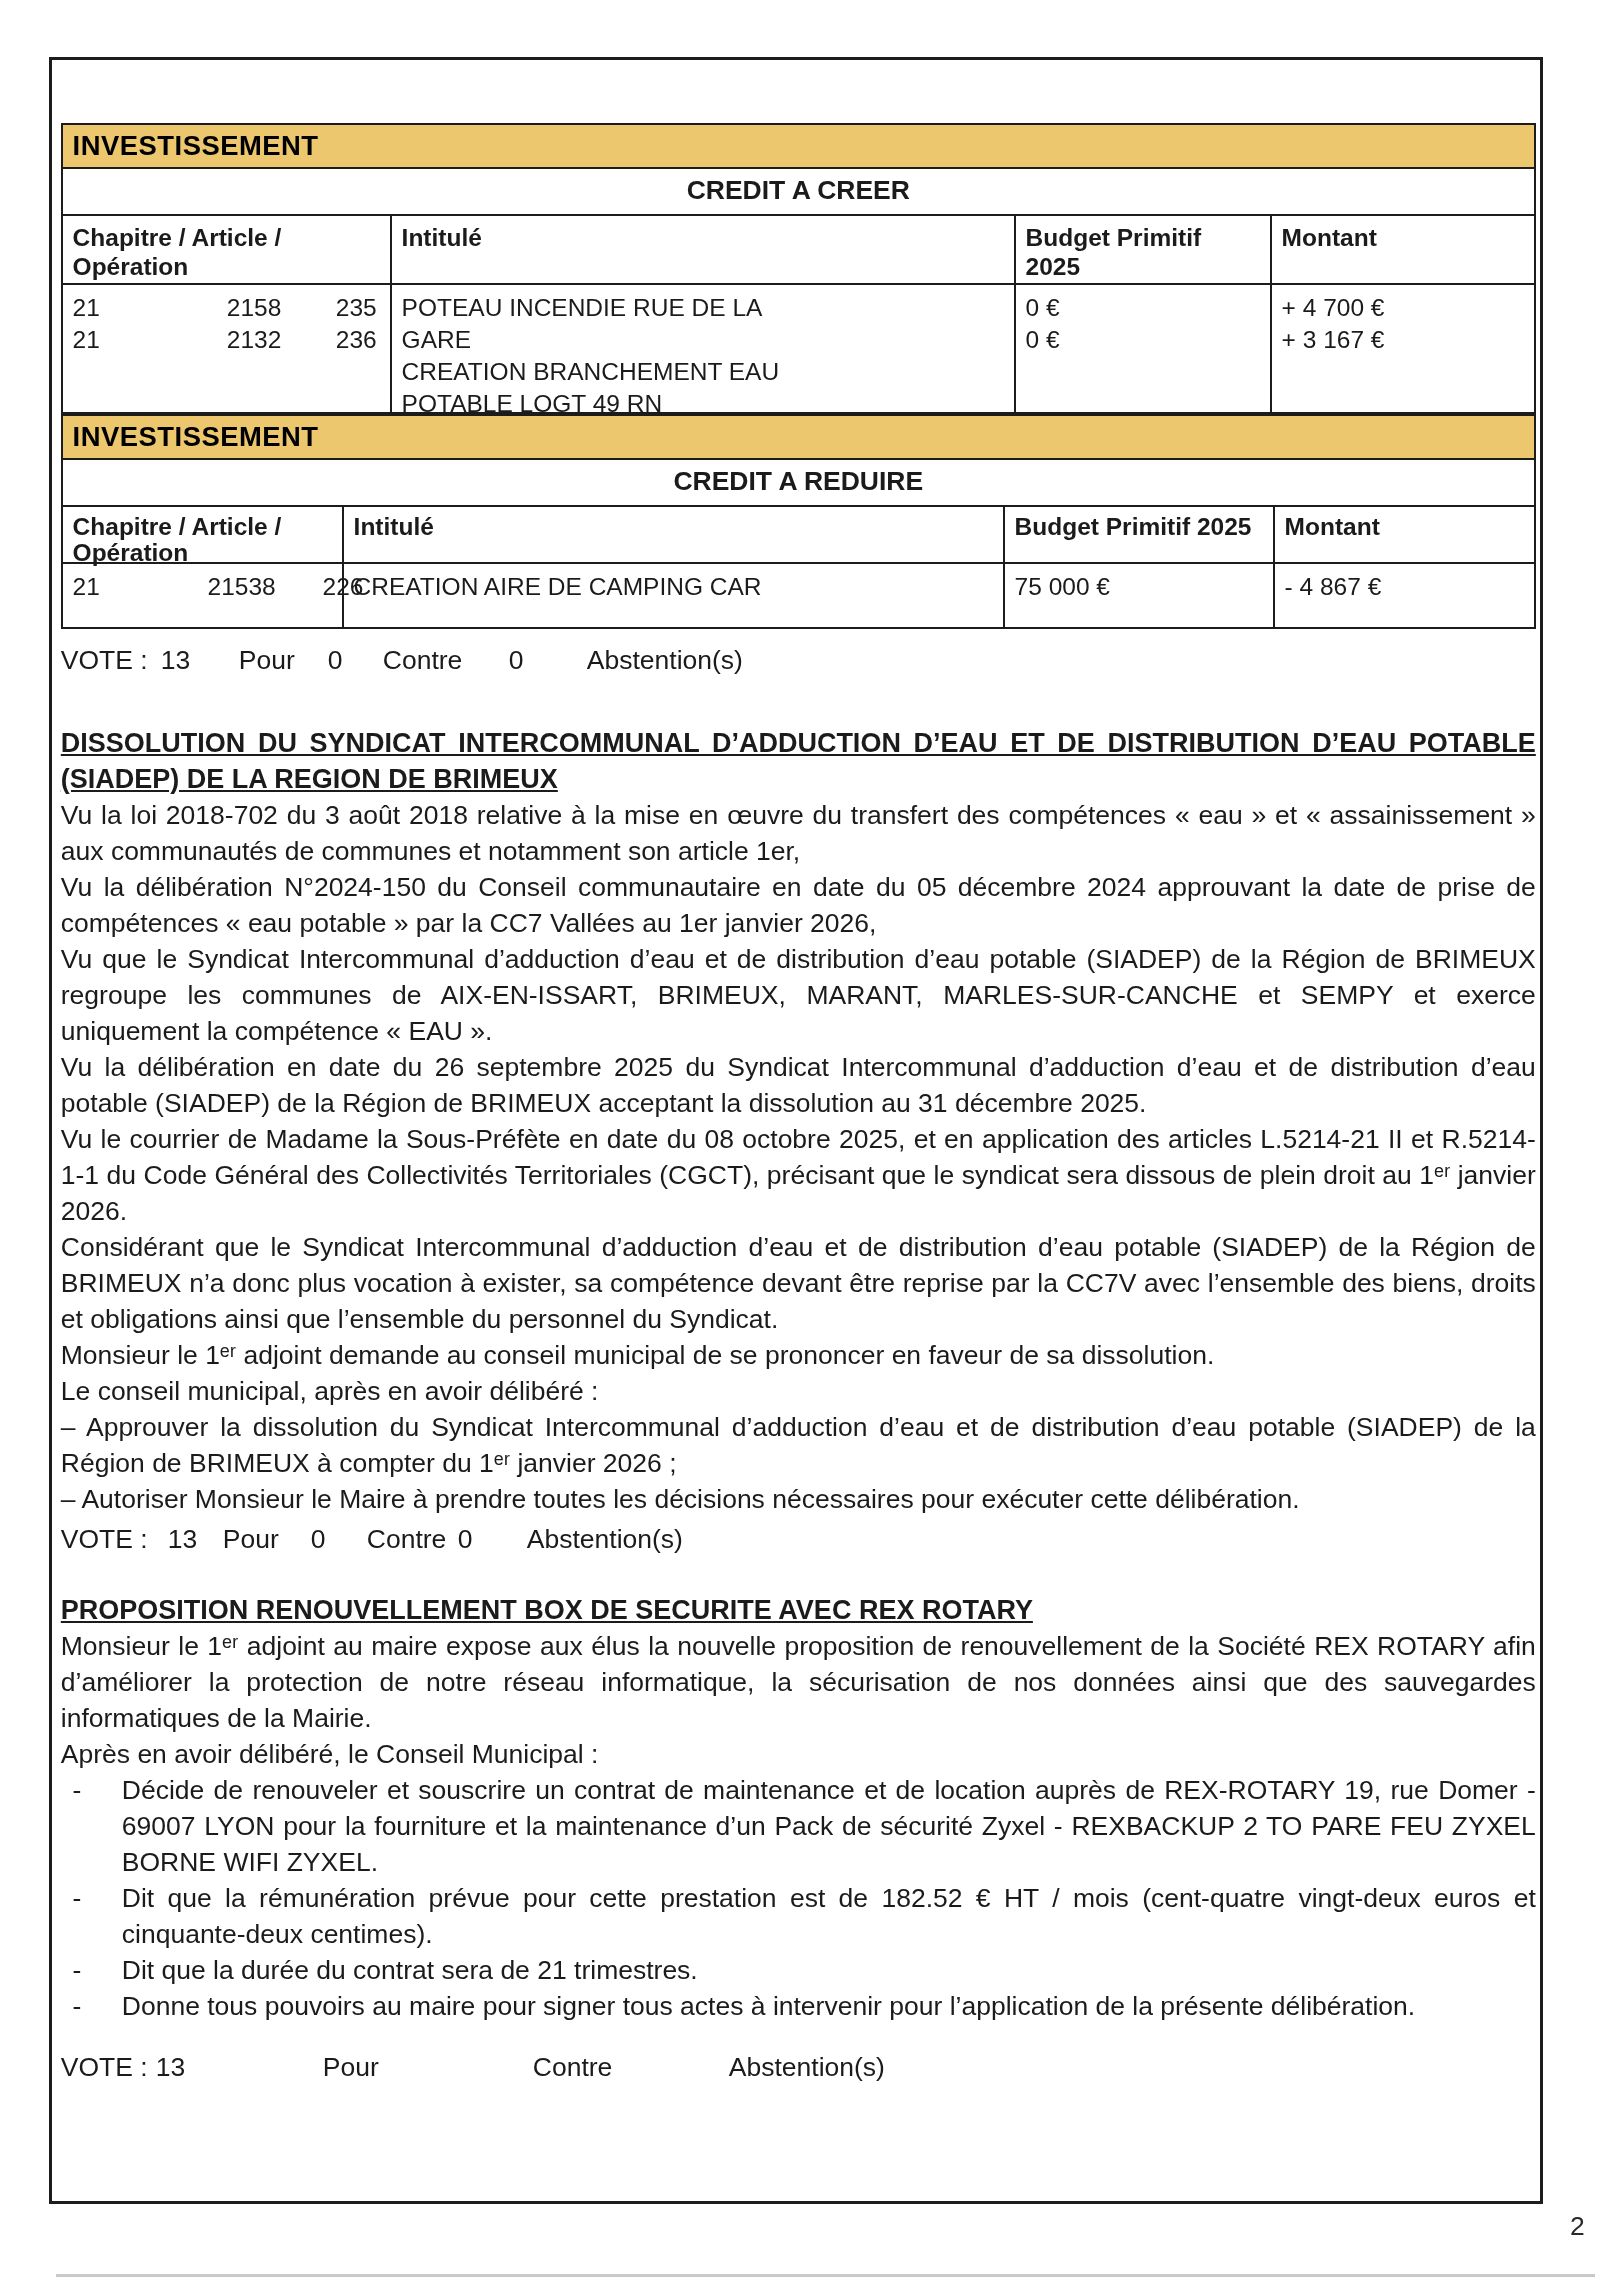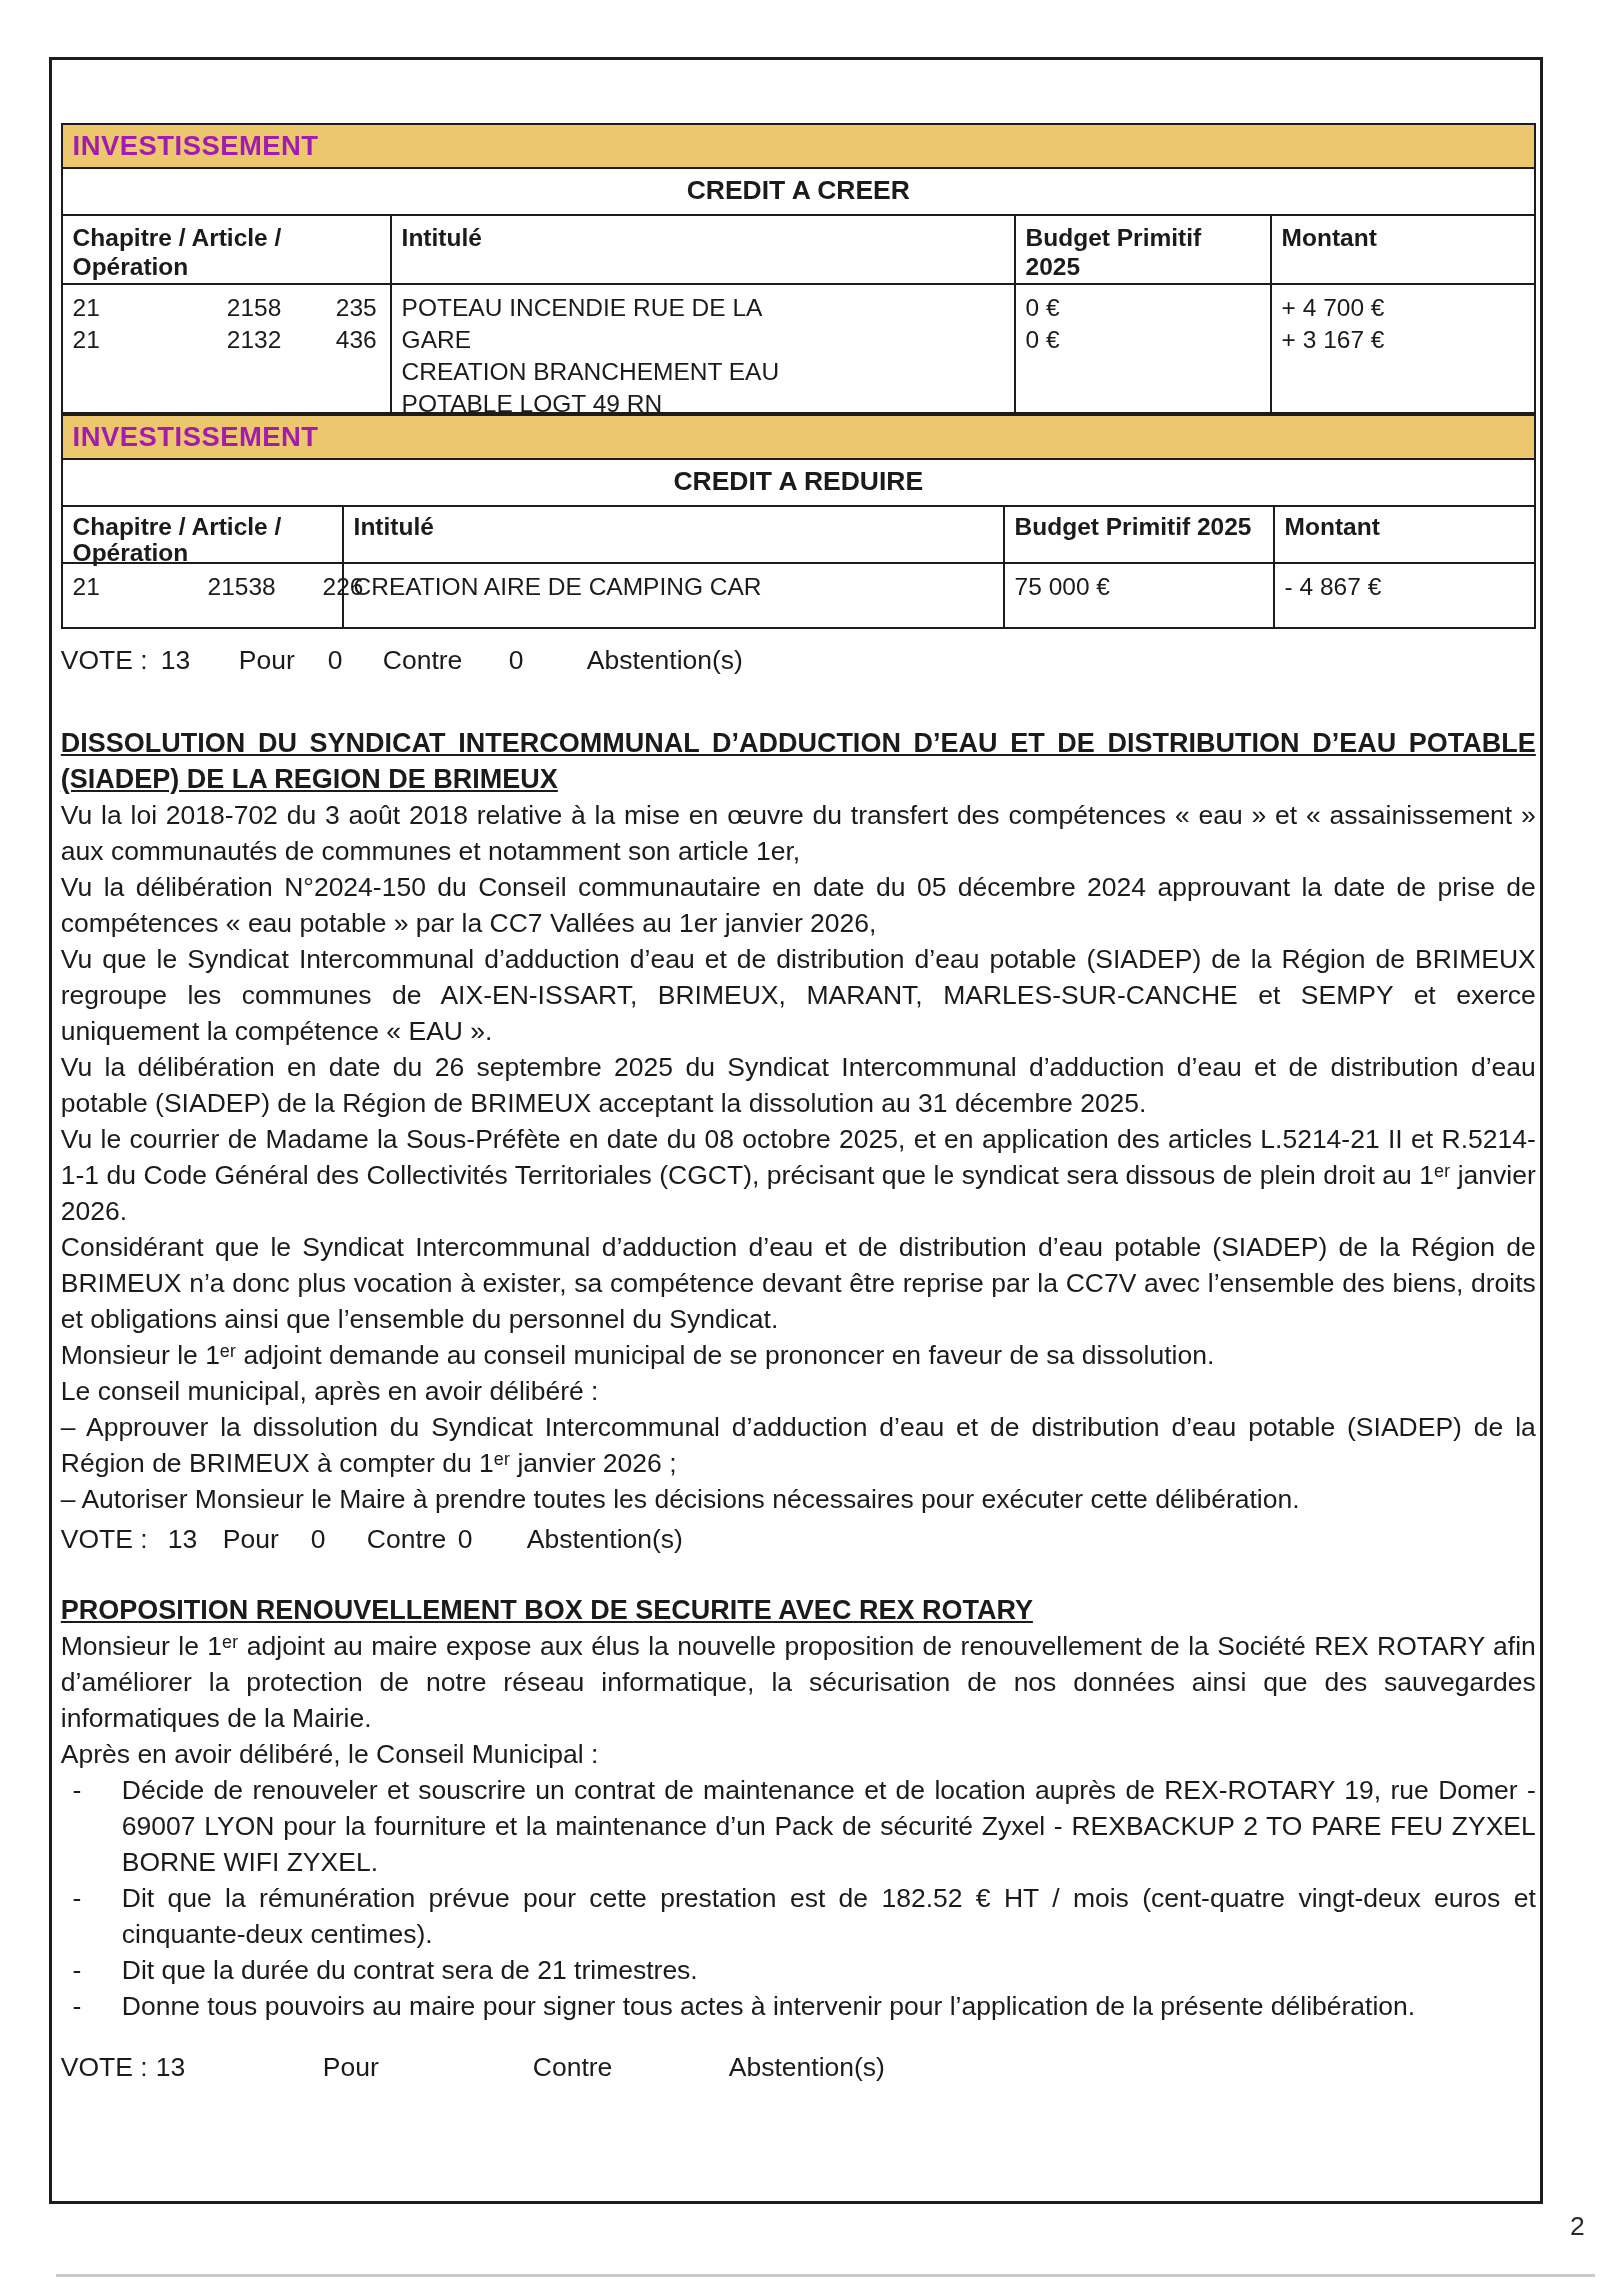--- a/index.html
+++ b/index.html
@@ -11,21 +11,21 @@
     position:absolute;left:49px;top:57px;width:1494px;height:2147px;
     border:3.9px solid #1c1c1c;box-sizing:border-box;background:#fff;
   }
   .content{margin:63px 0 0 8.8px;width:1475px;}
 
   
   .tbl{width:1475px;box-sizing:border-box;}
   .band{
     height:46px;background:#ecc76e;border:2px solid #1c1c1c;box-sizing:border-box;
     font-weight:bold;font-size:27.4px;line-height:41px;padding-left:9.8px;
-    color:#a21caf;letter-spacing:0.5px;
+    color:#000000;letter-spacing:0.5px;
   }
   .ttitle{
     height:47px;border:2px solid #1c1c1c;border-top:none;box-sizing:border-box;
     text-align:center;font-weight:bold;font-size:26.5px;line-height:43px;
   }
   .trow{
     display:flex;border:2px solid #1c1c1c;border-top:none;box-sizing:border-box;
   }
   .trow > div{border-right:2px solid #1c1c1c;box-sizing:border-box;padding:6.9px 9.8px;}
   .trow > div:last-child{border-right:none;}
@@ -94,21 +94,21 @@
       <div class="trow tdata">
         <div class="c1">
           <div class="chap-line">
             <span>21</span>
             <span>2158</span>
             <span>235</span>
           </div>
           <div class="chap-line">
             <span>21</span>
             <span>2132</span>
-            <span>436</span>
+            <span>236</span>
           </div>
         </div>
         <div class="c2">
           <div>POTEAU INCENDIE RUE DE LA</div>
           <div>GARE</div>
           <div>CREATION BRANCHEMENT EAU</div>
           <div>POTABLE LOGT 49 RN</div>
         </div>
         <div class="c3">
           <div>0 €</div>

